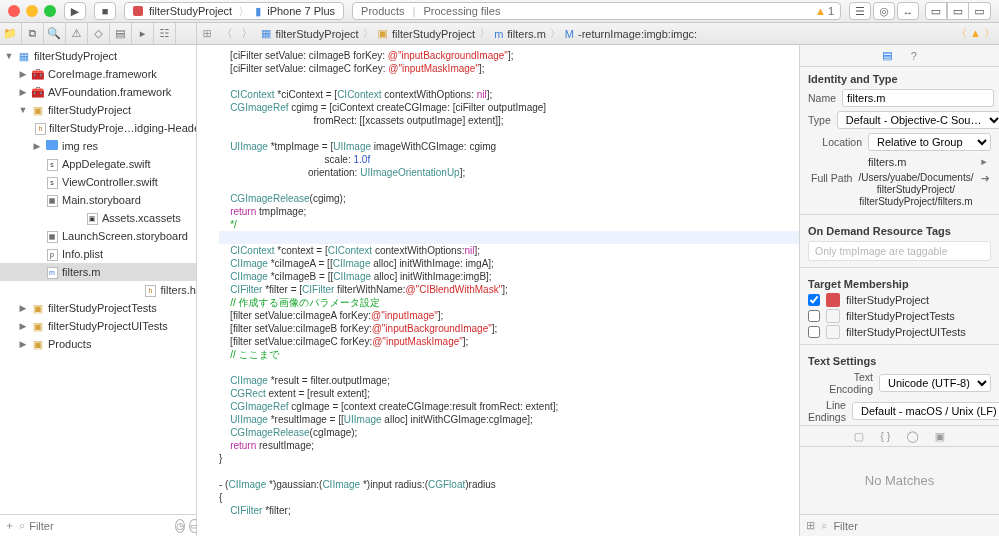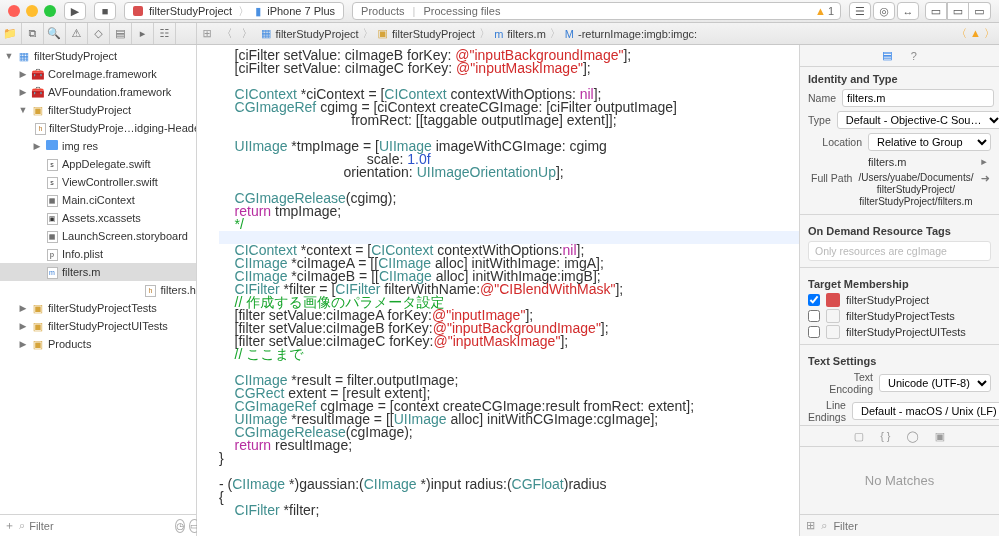--- a/index.html
+++ b/index.html
@@ -47,21 +47,21 @@
 .filebox.m{ color:#3a7fd5;}
 .nav-foot{ height:22px; border-top:1px solid #d4d4d4; display:flex; align-items:center; padding:0 4px; gap:4px;}
 .nav-foot input{ flex:1; border:none; outline:none; font-size:11px; background:transparent;}
 .circ{ width:14px;height:14px;border:1px solid #b4b4b4;border-radius:50%;display:flex;align-items:center;justify-content:center; color:#888; font-size:9px;}
 
 
 .center { flex:1; display:flex; flex-direction:column; background:#fff;}
 .jumpbar{ height:22px; border-bottom:1px solid #d8d8d8; display:flex; align-items:center; padding:0 4px; gap:4px; font-size:11px; color:#3c3c3c;}
 .jumpbar .sep{ color:#b0b0b0;}
 .jumpbar .warn2{ margin-left:auto; color:#f5a623;}
-.editor{ flex:1; overflow:auto; padding:4px 0 10px 22px; font-family: Menlo, Monaco, monospace; font-size:14px; line-height:13px;}
+.editor{ flex:1; overflow:auto; padding:4px 0 10px 22px; font-family: Menlo, Monaco, monospace; font-size:10px; line-height:13px;}
 .editor .l{ white-space:pre;}
 .k{ color:#b72da0;} .t{ color:#418f8f;} .s{ color:#d22b2b;} .c{ color:#18a52c;} .n{ color:#2c53cc;}
 .hl{ background:#ecf3ff; display:block; width:100%;}
 
 
 .insp{ width:200px; background:#f5f5f5; border-left:1px solid #d4d4d4; display:flex; flex-direction:column; font-size:11px;}
 .insp-top{ height:22px; border-bottom:1px solid #d4d4d4; display:flex; align-items:center; justify-content:center; gap:18px;}
 .insp-top span{ color:#8a8a8a;}
 .insp-top span.active{ color:#1873e8;}
 .section-title{ font-weight:600; padding:6px 8px 2px; color:#3c3c3c;}
@@ -229,23 +229,23 @@
           <span class="lbl">AppDelegate.swift</span>
         </div>
       <div class="nav-row" style="padding-left:32px;">
           <span class="disclosure"></span>
           <span class="icon"><span class="filebox">s</span></span>
           <span class="lbl">ViewController.swift</span>
         </div>
       <div class="nav-row" style="padding-left:32px;">
           <span class="disclosure"></span>
           <span class="icon"><span class="filebox">▦</span></span>
-          <span class="lbl">Main.ciContext</span>
-        </div>
-      <div class="nav-row" style="padding-left:32px;">
+          <span class="lbl">Main.storyboard</span>
+        </div>
+      <div class="nav-row" style="padding-left:32px;margin-left:40px;">
           <span class="disclosure"></span>
           <span class="icon"><span class="filebox">▣</span></span>
           <span class="lbl">Assets.xcassets</span>
         </div>
       <div class="nav-row" style="padding-left:32px;">
           <span class="disclosure"></span>
           <span class="icon"><span class="filebox">▦</span></span>
           <span class="lbl">LaunchScreen.storyboard</span>
         </div>
       <div class="nav-row" style="padding-left:32px;">
@@ -288,21 +288,21 @@
     </div>
   </div>
 
   <div class="center">
     <div class="editor" id="editor">
         <div class="l ">    [ciFilter setValue: ciImageB forKey: <span class="s">@"inputBackgroundImage"</span>];</div>
         <div class="l ">    [ciFilter setValue: ciImageC forKey: <span class="s">@"inputMaskImage"</span>];</div>
         <div class="l "> </div>
         <div class="l ">    <span class="t">CIContext</span> *ciContext = [<span class="t">CIContext</span> contextWithOptions: <span class="k">nil</span>];</div>
         <div class="l ">    <span class="t">CGImageRef</span> cgimg = [ciContext createCGImage: [ciFilter outputImage]</div>
-        <div class="l ">                                  fromRect: [[taggable outputImage] extent]];</div>
+        <div class="l ">                                  fromRect: [[xcassets outputImage] extent]];</div>
         <div class="l "> </div>
         <div class="l ">    <span class="t">UIImage</span> *tmpImage = [<span class="t">UIImage</span> imageWithCGImage: cgimg</div>
         <div class="l ">                                      scale: <span class="n">1.0f</span></div>
         <div class="l ">                                orientation: <span class="t">UIImageOrientationUp</span>];</div>
         <div class="l "> </div>
         <div class="l ">    <span class="t">CGImageRelease</span>(cgimg);</div>
         <div class="l ">    <span class="k">return</span> tmpImage;</div>
         <div class="l ">    <span class="c">*/</span></div>
         <div class="l hl"> </div>
         <div class="l ">    <span class="t">CIContext</span> *context = [<span class="t">CIContext</span> contextWithOptions:<span class="k">nil</span>];</div>
@@ -356,21 +356,21 @@
     <div class="field" style="align-items:flex-start;">
         <span class="flabel">Full Path</span>
         <span style="flex:1;font-size:10px;line-height:12px;white-space:pre-line;text-align:center;">/Users/yuabe/Documents/
 filterStudyProject/
 filterStudyProject/filters.m</span>
         <span class="arrow">➜</span>
       </div>
     <div class="hr"></div>
     <div class="section-title">On Demand Resource Tags</div>
     <div class="tag-input">
-        <span>Only resources are cgImage</span>
+        <span>Only tmpImage are taggable</span>
       </div>
     <div class="hr"></div>
     <div class="section-title">Target Membership</div>
     <div class="chk-row">
         <input type="checkbox" checked="" style="">
         <span class="appicon"></span>
         <span>filterStudyProject</span>
       </div>
     <div class="chk-row">
         <input type="checkbox" style="">

